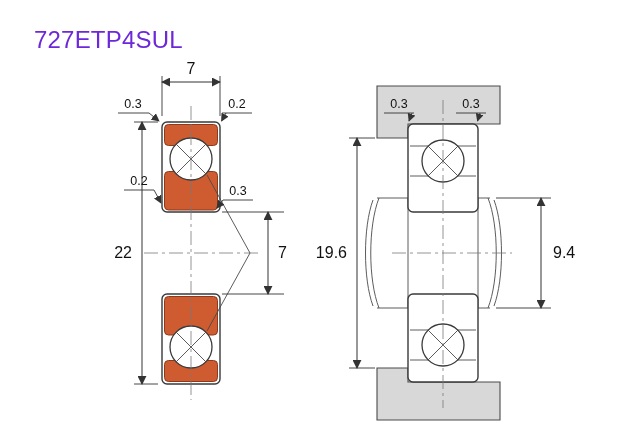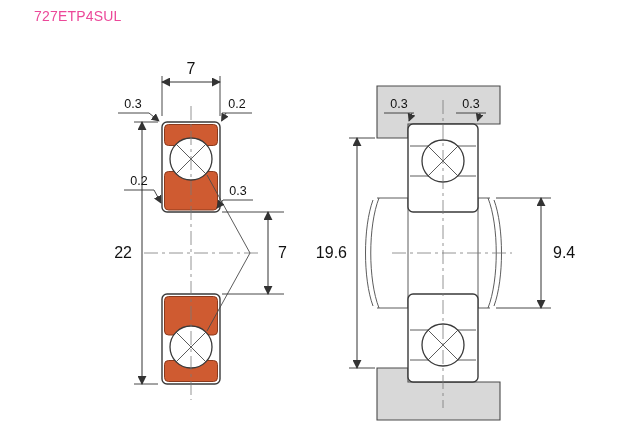--- a/index.html
+++ b/index.html
@@ -2,22 +2,22 @@
 <html><head>
 <meta charset="utf-8">
 <style>
   html,body { margin:0; padding:0; }
   body {
     width:640px; height:440px; background:#ffffff;
     font-family:"Liberation Sans", sans-serif;
     position:relative; overflow:hidden;
   }
   .title {
-    position:absolute; left:34px; top:8px;
-    font-size:14px; color:#ec4899; font-weight:500; letter-spacing:.2px;
+    position:absolute; left:34px; top:26px;
+    font-size:24px; color:#6d28d9; font-weight:500; letter-spacing:.2px;
   }
   svg.canvas { position:absolute; left:0; top:0; }
   .part   { fill:#ffffff; stroke:#3a3a3a; stroke-width:1.4; }
   .ring   { stroke:#8a3a1d; stroke-width:1; }          
   .housing{ stroke:#4a4a4a; stroke-width:1.1; }        
   .ball   { fill:#ffffff; stroke:#3a3a3a; stroke-width:1.3; }
   .thin   { stroke:#4a4a4a; stroke-width:0.9; fill:none; }
   .cl     { stroke:#7a7a7a; stroke-width:0.8; stroke-dasharray:14 4 3 4; fill:none; }
   .ext    { stroke:#333333; stroke-width:0.9; fill:none; }
   .dim    { stroke:#333333; stroke-width:1; fill:none; }

